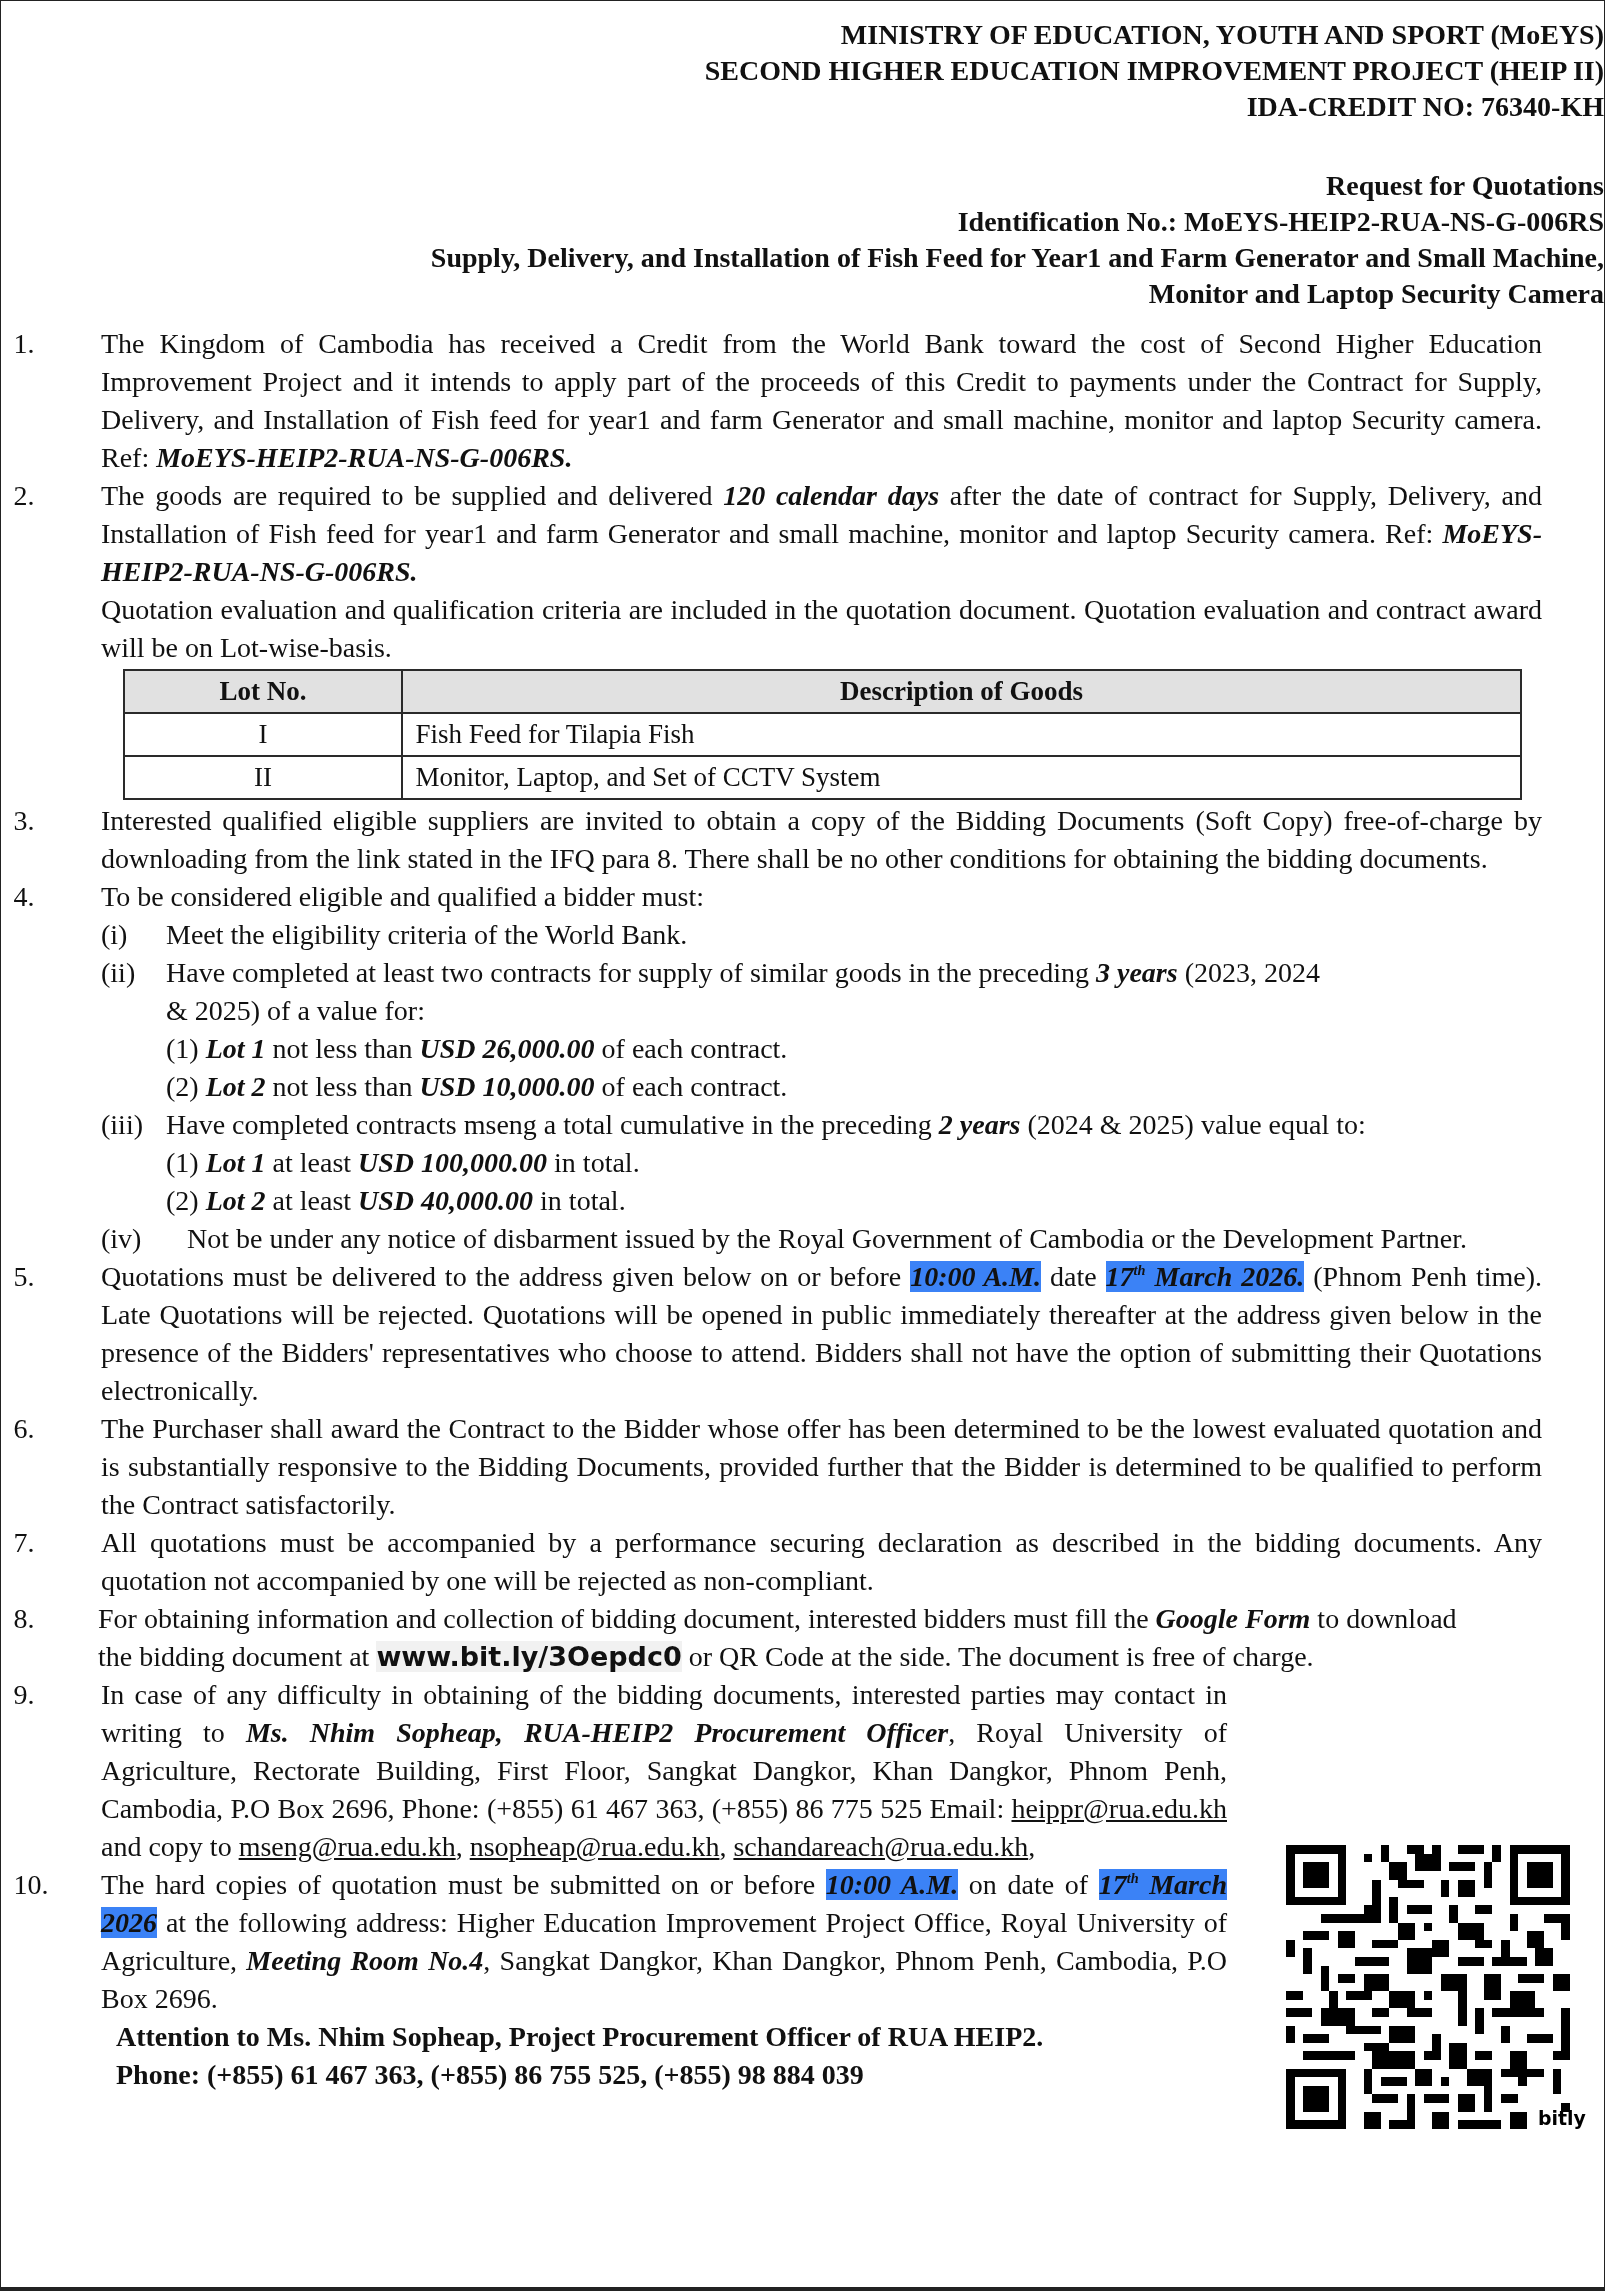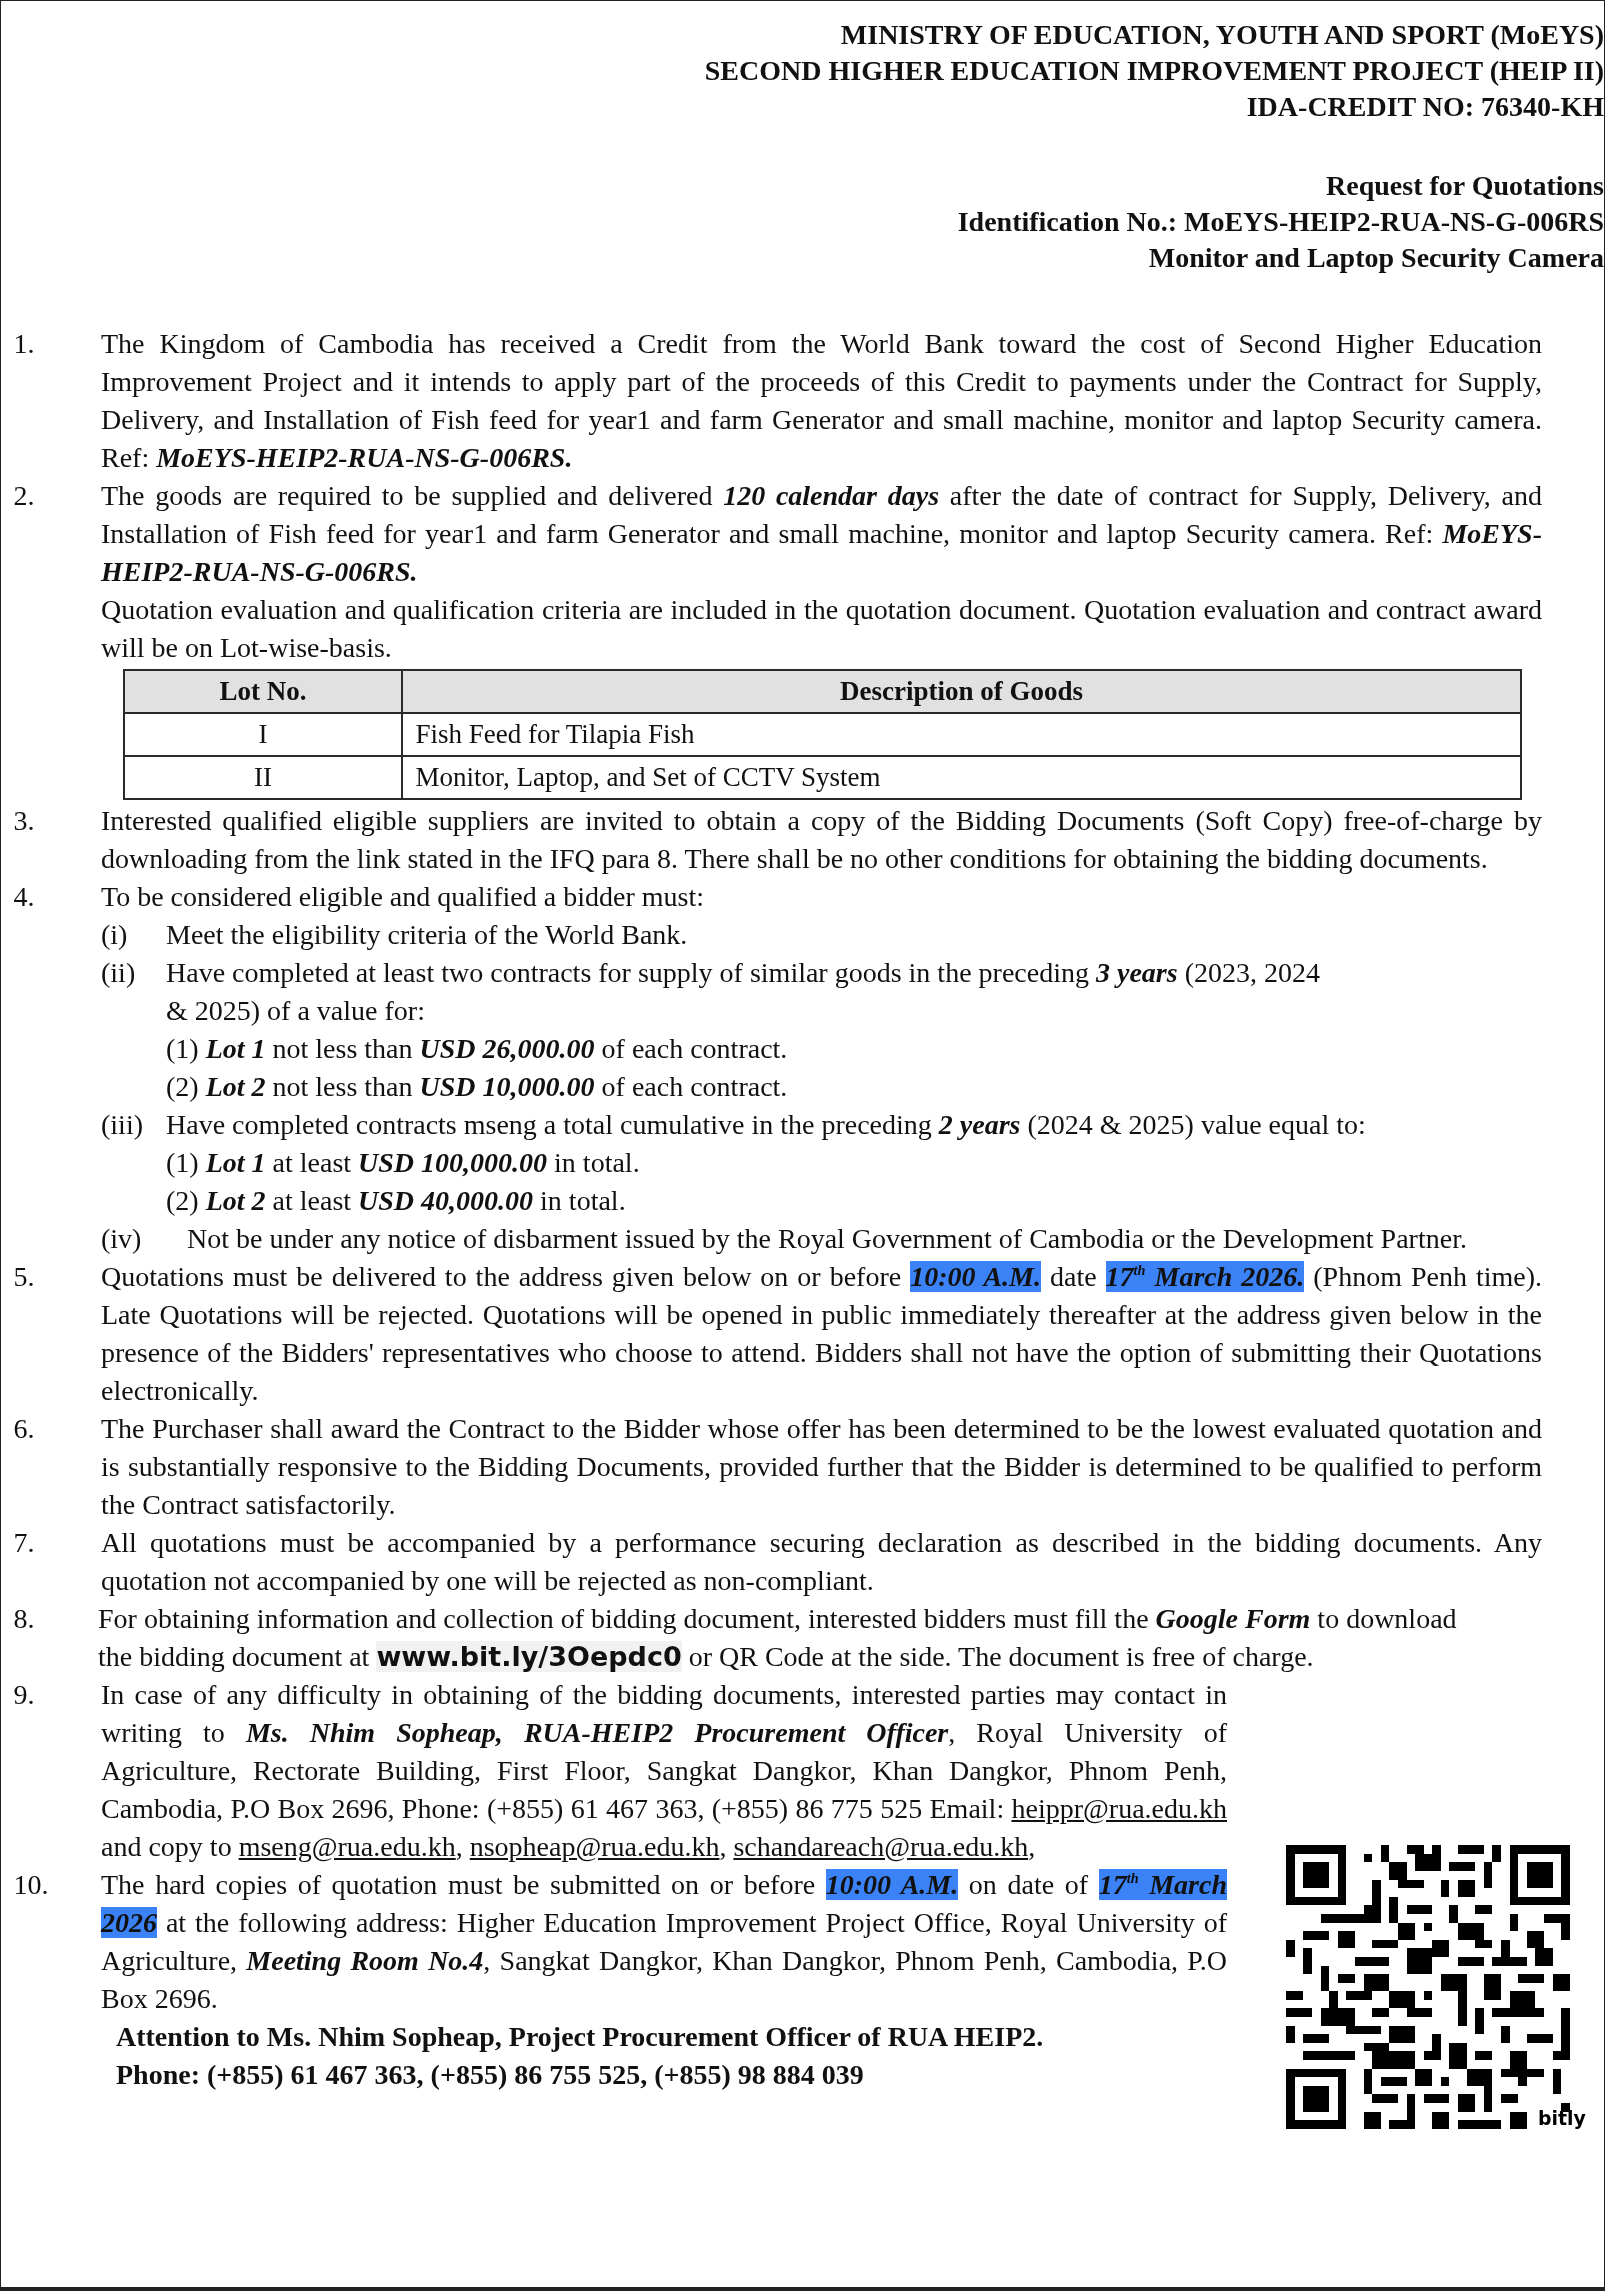--- a/index.html
+++ b/index.html
@@ -50,20 +50,21 @@
 
   <div class="hdr t1">
     <span class="line">MINISTRY OF EDUCATION, YOUTH AND SPORT (MoEYS)</span>
     <span class="line">SECOND HIGHER EDUCATION IMPROVEMENT PROJECT (HEIP II)</span>
     <span class="line">IDA-CREDIT NO: 76340-KH</span>
   </div>
 
   <div class="hdr t2">
     <span class="line">Request for Quotations</span>
     <span class="line">Identification No.: MoEYS-HEIP2-RUA-NS-G-006RS</span>
+    <span class="line">Supply, Delivery, and Installation of Fish Feed for Year1 and Farm Generator and Small Machine,</span>
     <span class="line">Monitor and Laptop Security Camera</span>
   </div>
 
   <div class="body">
 
     <div class="item just">
       <span class="num">1.</span>
       <span>The Kingdom of Cambodia has received a Credit from the World Bank toward the cost of Second Higher Education Improvement Project and it intends to apply part of the proceeds of this Credit to payments under the Contract for Supply, Delivery, and Installation of Fish feed for year1 and farm Generator and small machine, monitor and laptop Security camera. Ref: </span><span class="b">MoEYS-HEIP2-RUA-NS-G-006RS.</span>
     </div>
 

